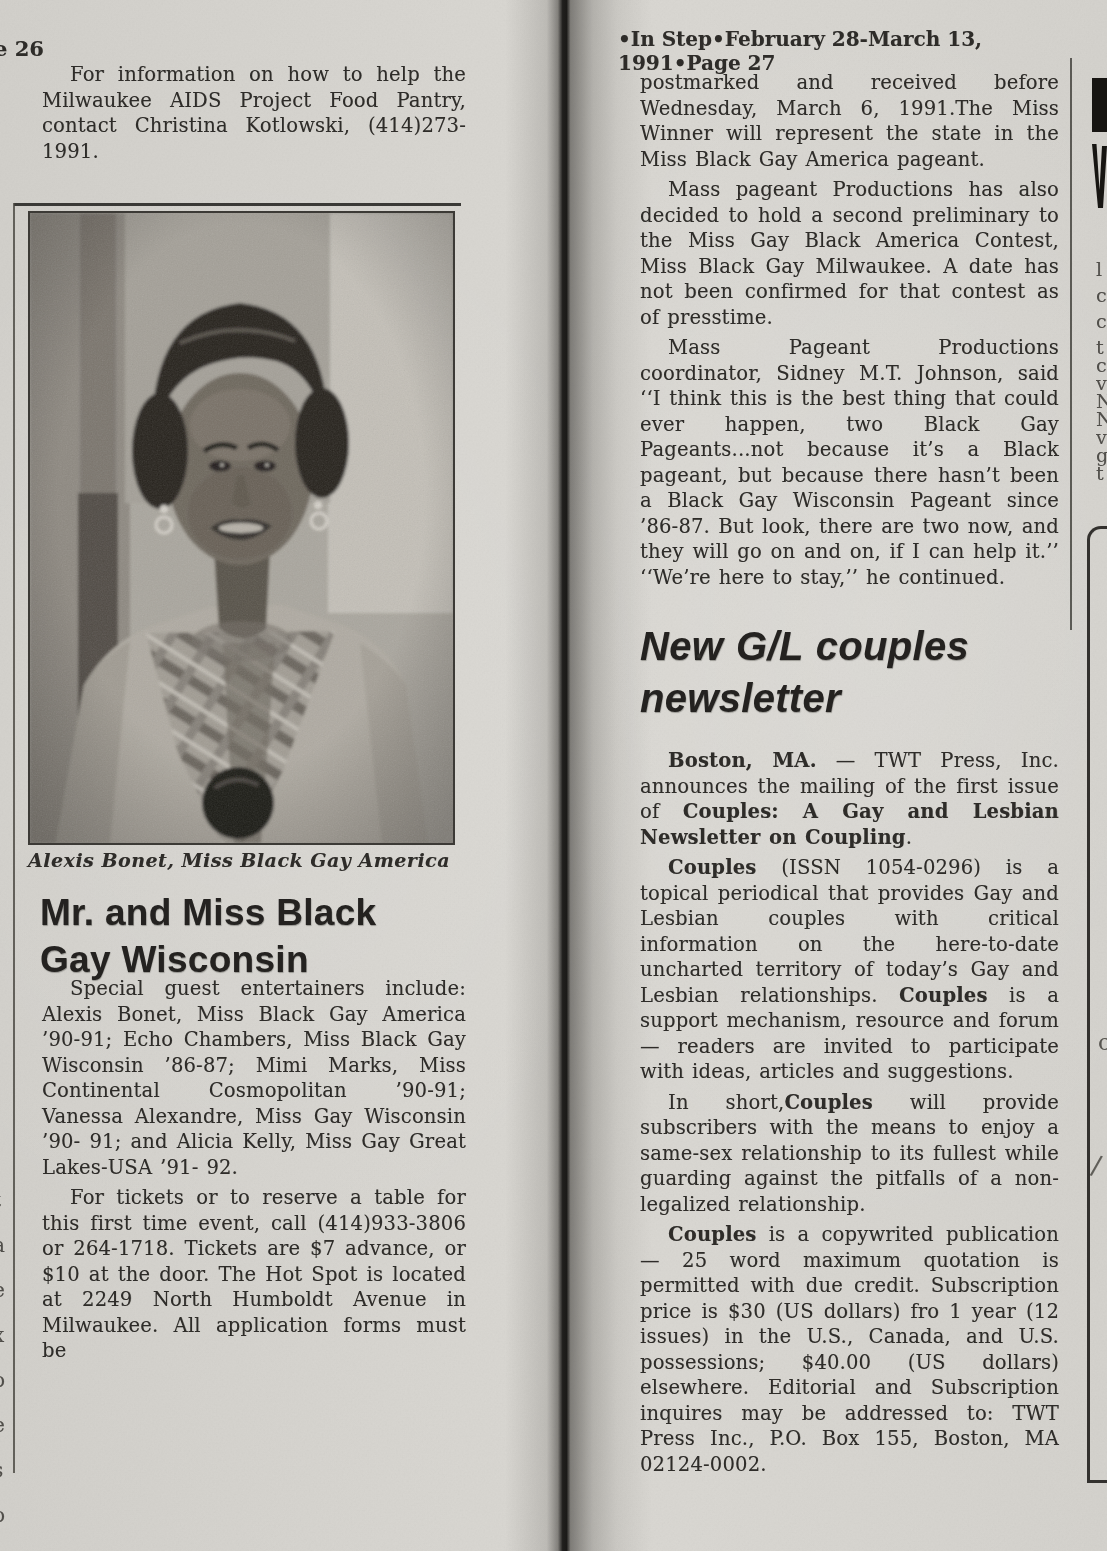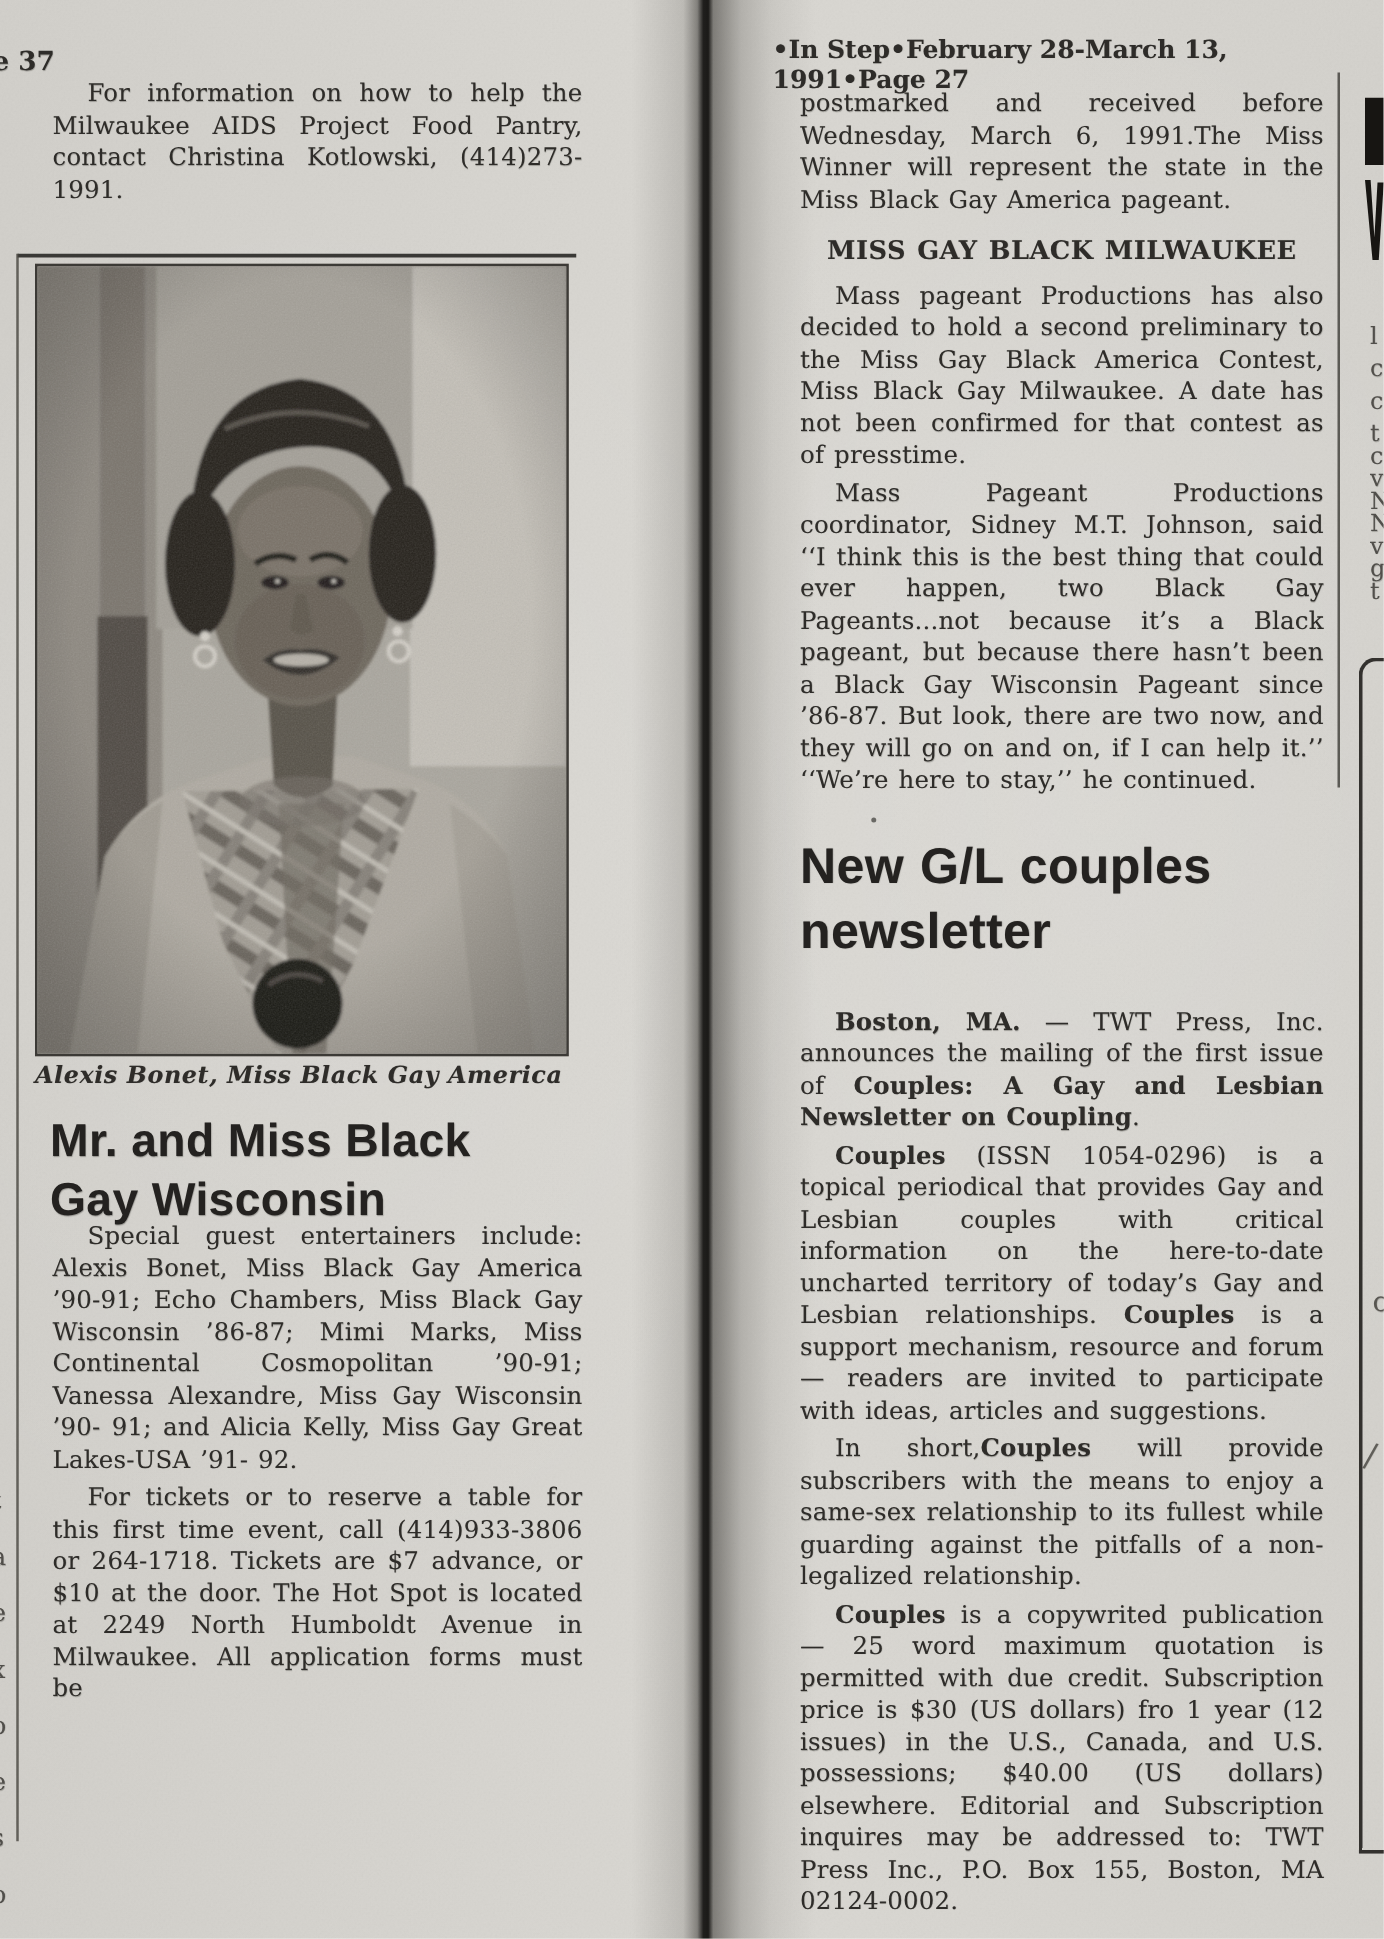--- a/index.html
+++ b/index.html
@@ -56,21 +56,21 @@
   .speck{width:4px;height:4px;border-radius:50%;background:#3b3935;opacity:0.7;}
   .boxcorner{
     left:1087px;top:526px;width:26px;height:957px;box-sizing:border-box;
     border-left:3px solid #33312e;border-top:3px solid #33312e;border-bottom:3px solid #33312e;
     border-top-left-radius:14px;
   }
 </style>
 </head>
 <body>
 
-<div class="abs scan-text" style="left:0;top:36px;font-weight:bold;font-size:21px;text-indent:-6px;">e 37</div>
+<div class="abs scan-text" style="left:0;top:36px;font-weight:bold;font-size:21px;text-indent:-6px;">e 26</div>
 
 <div class="col scan-text" style="left:42px;top:62px;width:424px;">
   <p class="para">For information on how to help the Milwaukee AIDS Project Food Pantry, contact Christina Kotlowski, (414)273-1991.</p>
 </div>
 
 <div class="abs" style="left:14px;top:203px;width:447px;height:3px;background:#3a3936;"></div>
 
 <div class="abs vrule" style="left:13px;top:203px;width:2px;height:1270px;opacity:0.8;"></div>
 
 <div class="abs photo-frame">
@@ -168,25 +168,24 @@
   <span style="height:45px;margin-left:-7px;">s</span>
   <span style="height:45px;margin-left:-7px;">o</span>
 </div>
 
 <div class="abs gutter"></div>
 
 <div class="abs scan-text" style="left:618px;top:27px;width:474px;font-weight:bold;font-size:20px;">•In Step•February 28-March 13, 1991•Page 27</div>
 
 <div class="col scan-text" style="left:640px;top:70px;width:419px;">
   <p class="para noindent">postmarked and received before Wednesday, March 6, 1991.The Miss Winner will represent the state in the Miss Black Gay America pageant.</p>
-  <p class="para subhead">MISS GAY BLACK MILWAUKEE</p>
   <p class="para">Mass pageant Productions has also decided to hold a second preliminary to the Miss Gay Black America Contest, Miss Black Gay Milwaukee. A date has not been confirmed for that contest as of presstime.</p>
   <p class="para">Mass Pageant Productions coordinator, Sidney M.T. Johnson, said ‘‘I think this is the best thing that could ever happen, two Black Gay Pageants...not because it’s a Black pageant, but because there hasn’t been a Black Gay Wisconsin Pageant since ’86-87. But look, there are two now, and they will go on and on, if I can help it.’’ ‘‘We’re here to stay,’’ he continued.</p>
 
-  <div class="headline" style="font-size:40px;line-height:52px;margin:30px 0 34px 0;">
+  <div class="headline" style="font-size:40px;line-height:52px;margin:30px 0 24px 0;font-style:italic;">
     <div>New G/L couples</div>
     <div>newsletter</div>
   </div>
 
   <p class="para"><span class="bseg">Boston, MA.</span><span> — TWT Press, Inc. announces the mailing of the first issue of </span><span class="bseg">Couples: A Gay and Lesbian Newsletter on Coupling</span><span>.</span></p>
   <p class="para"><span class="bseg">Couples</span><span> (ISSN 1054-0296) is a topical periodical that provides Gay and Lesbian couples with critical information on the here-to-date uncharted territory of today’s Gay and Lesbian relationships. </span><span class="bseg">Couples</span><span> is a support mechanism, resource and forum — readers are invited to participate with ideas, articles and suggestions.</span></p>
   <p class="para"><span>In short,</span><span class="bseg">Couples</span><span> will provide subscribers with the means to enjoy a same-sex relationship to its fullest while guarding against the pitfalls of a non-legalized relationship.</span></p>
   <p class="para"><span class="bseg">Couples</span><span> is a copywrited publication — 25 word maximum quotation is permitted with due credit. Subscription price is $30 (US dollars) fro 1 year (12 issues) in the U.S., Canada, and U.S. possessions; $40.00 (US dollars) elsewhere. Editorial and Subscription inquires may be addressed to: TWT Press Inc., P.O. Box 155, Boston, MA 02124-0002.</span></p>
 </div>
 

